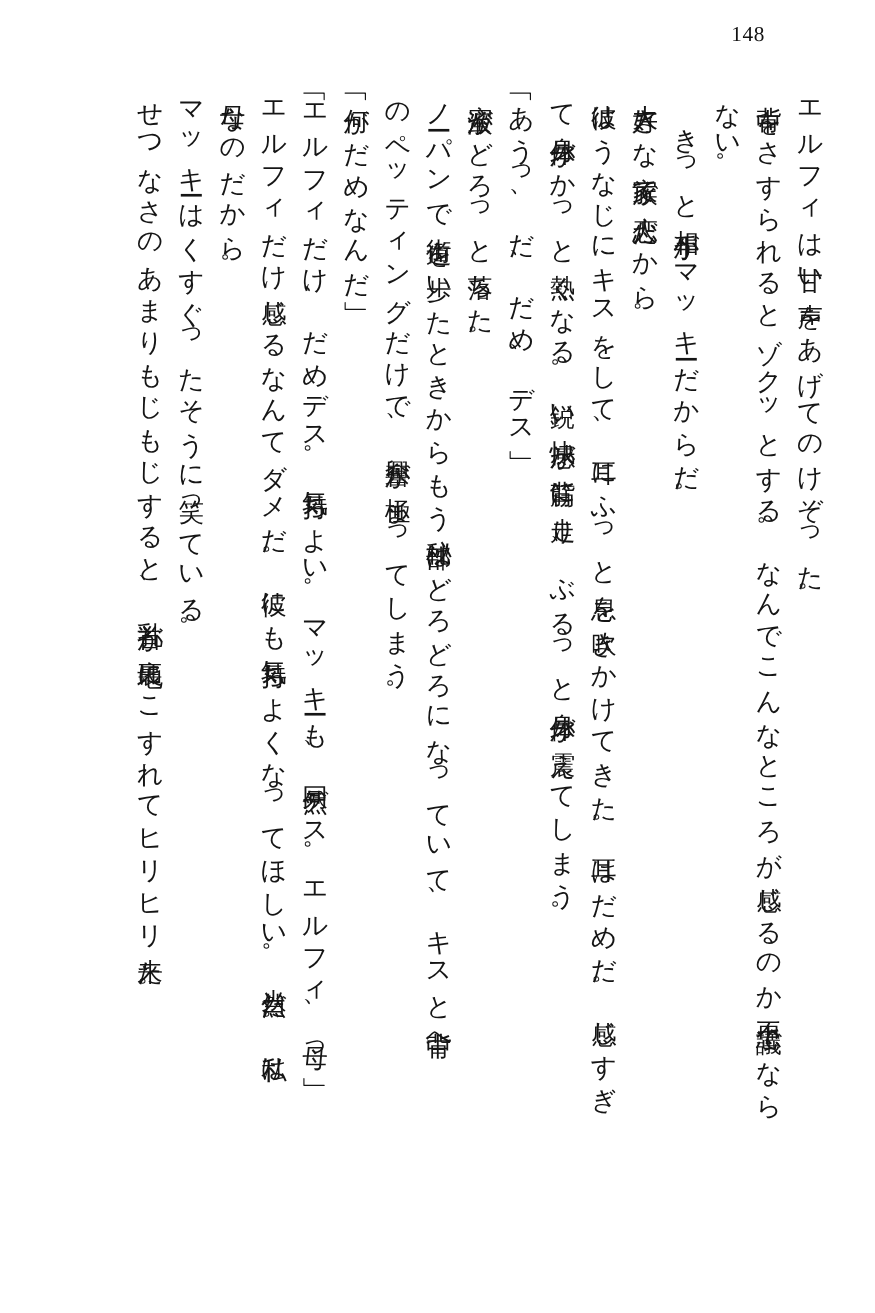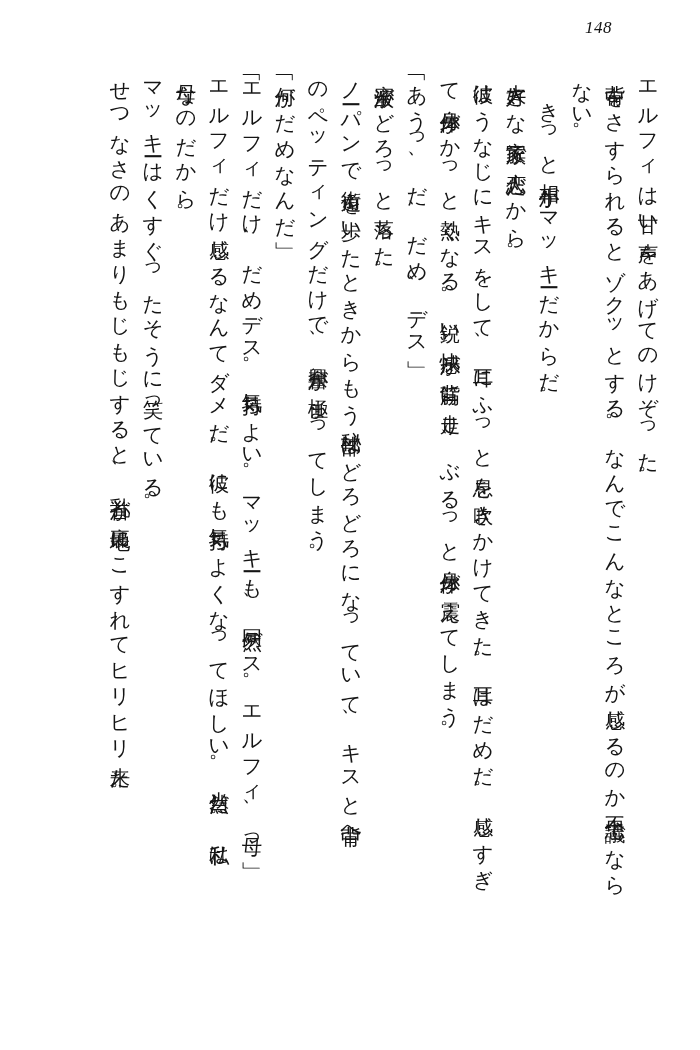--- a/index.html
+++ b/index.html
@@ -23,21 +23,20 @@
     height: 1050px;
     box-sizing: border-box;
   }
 
   
   .page-number {
     position: absolute;
     top: 18px;
     right: 88px;
     font-size: 17px;
-    font-style: italic;
     font-family: "Liberation Serif", "DejaVu Serif", serif;
     letter-spacing: 0.5px;
     color: #121212;
     text-align: right;
   }
 
   
   .body-text {
     position: absolute;
     top: 68px;

